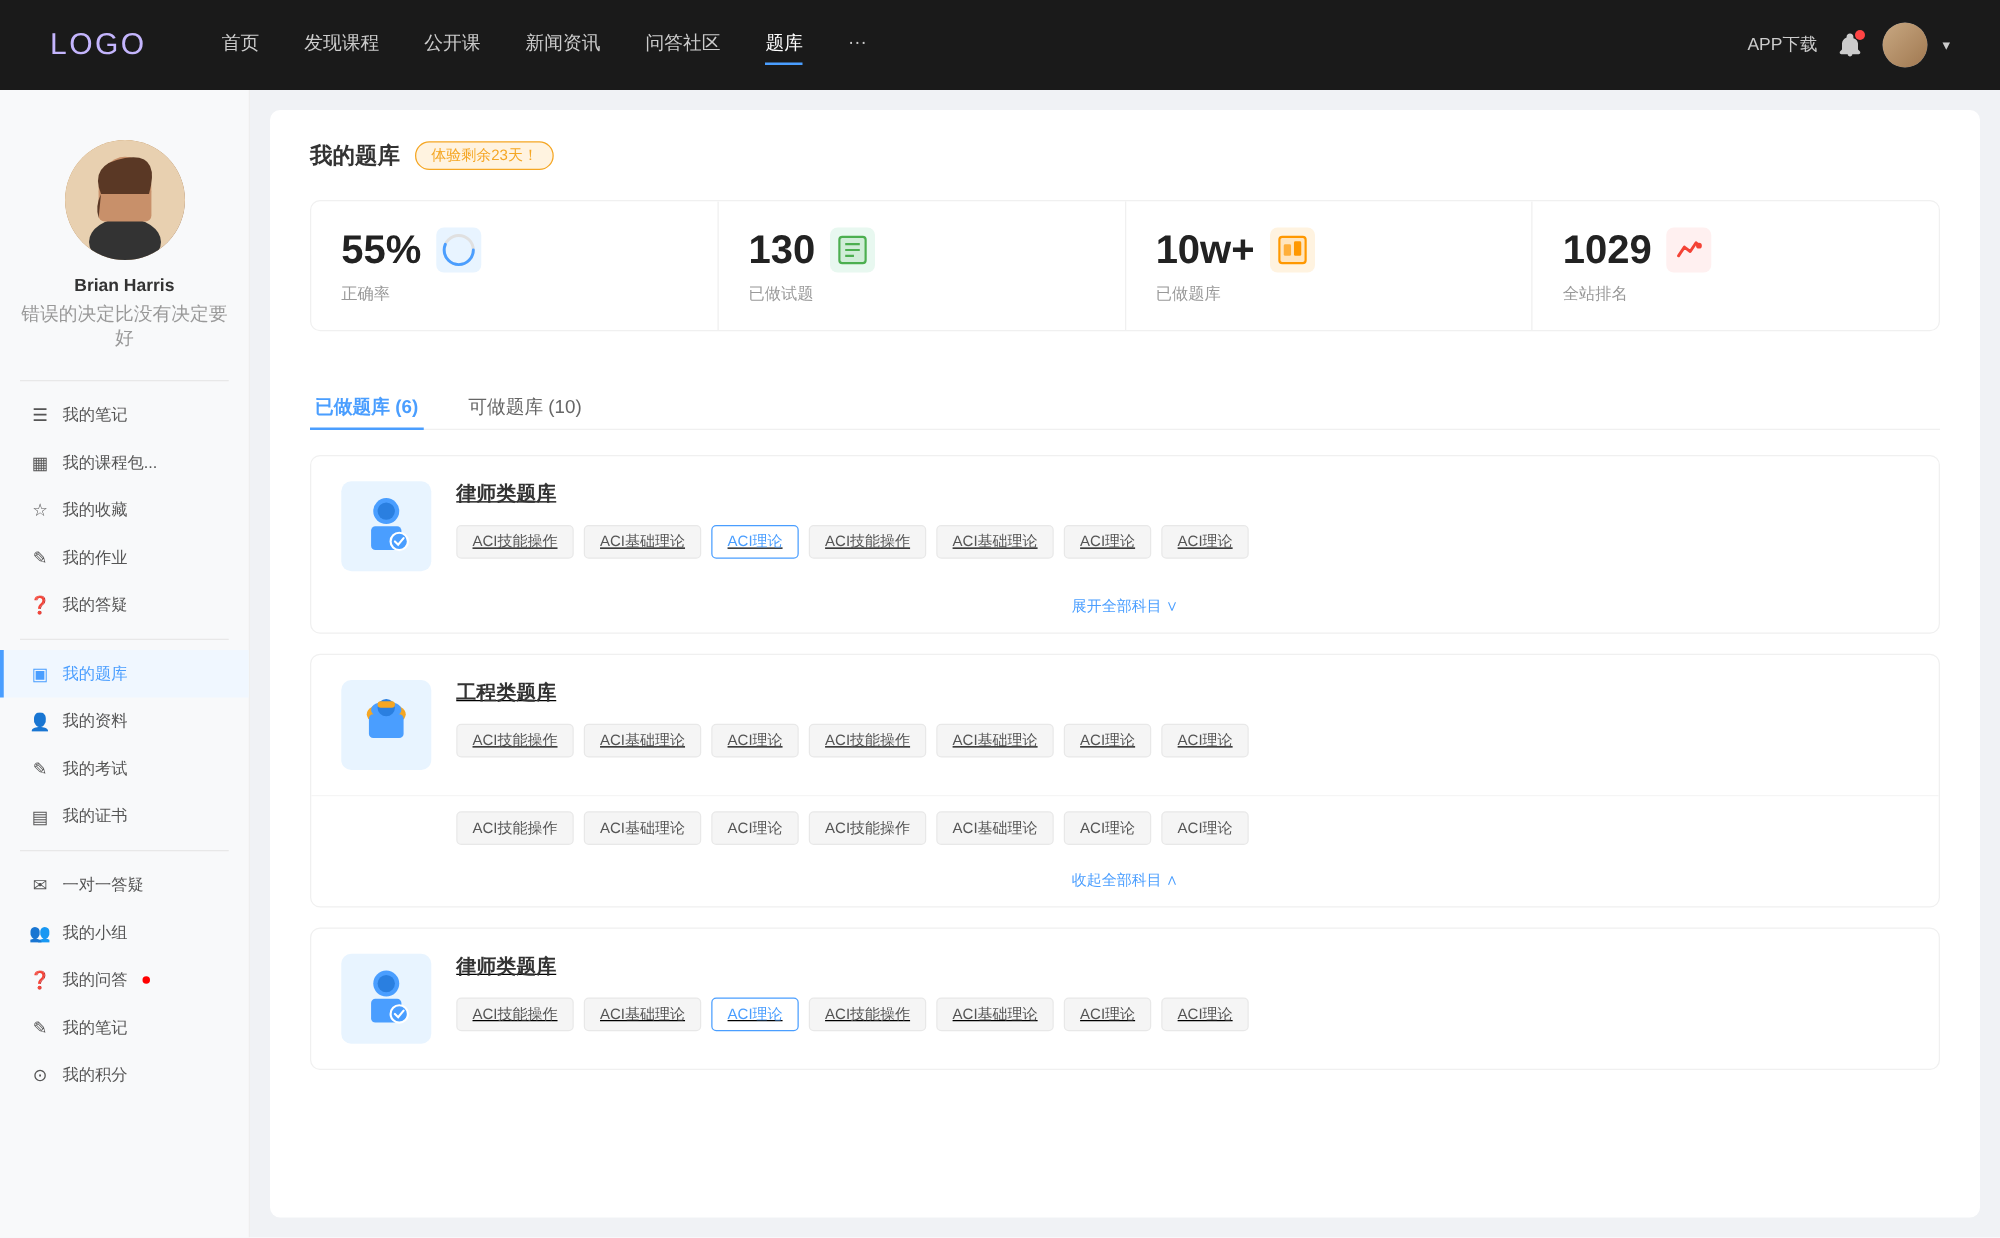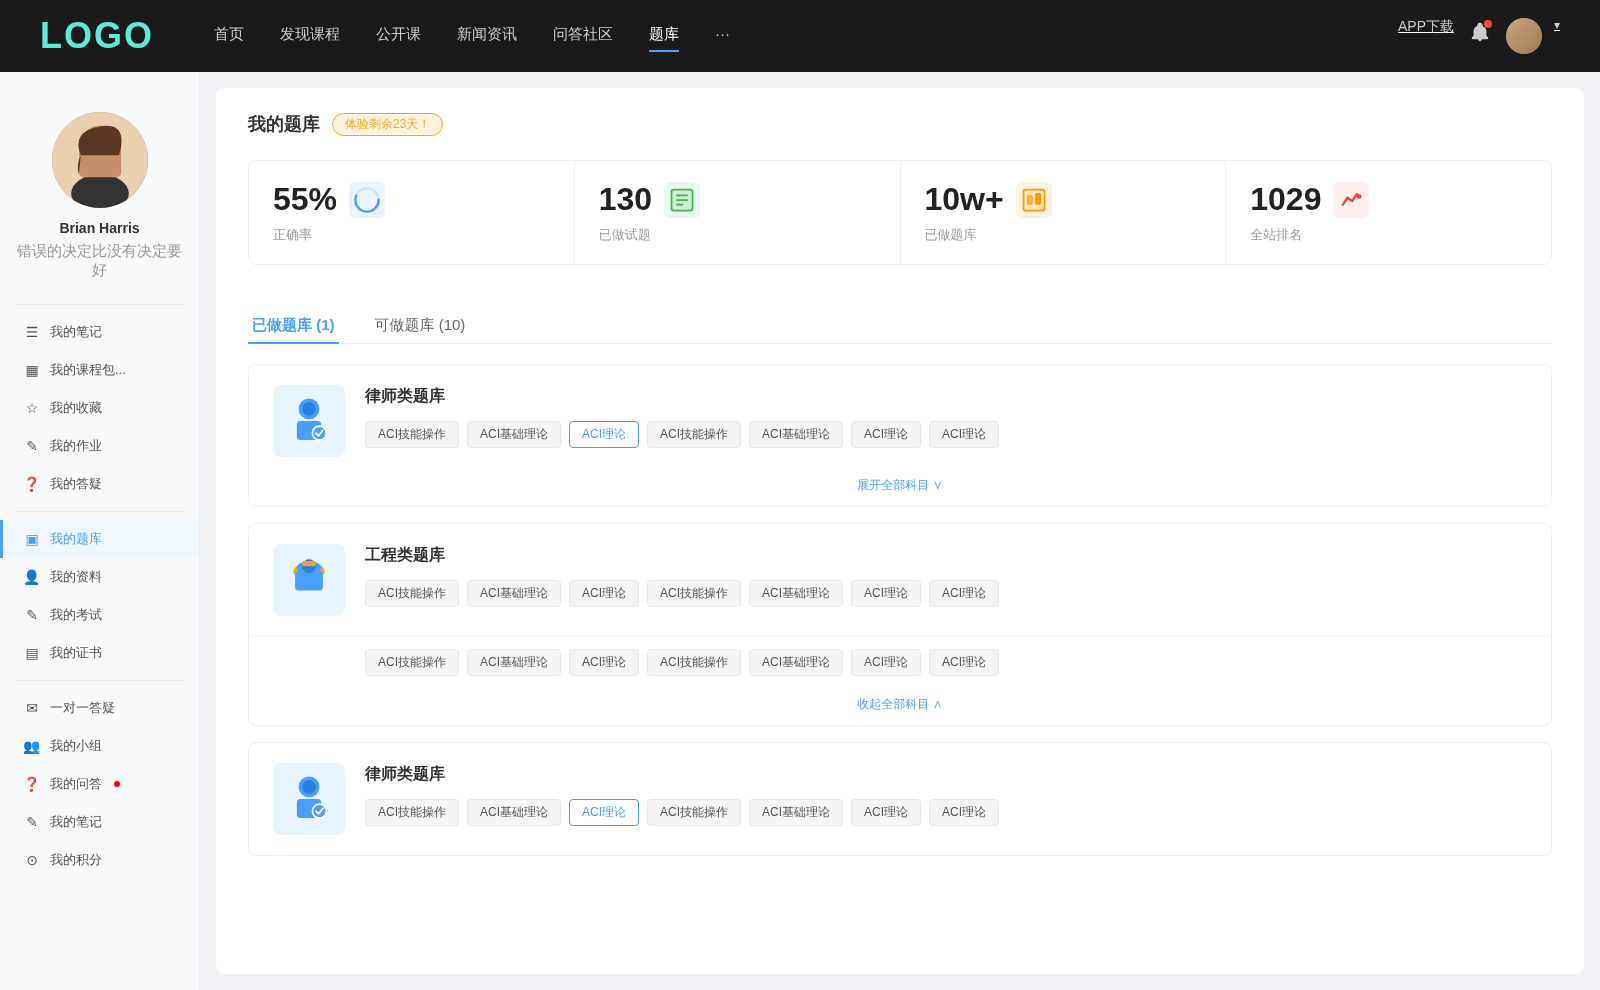--- a/index.html
+++ b/index.html
@@ -8,23 +8,23 @@
     
     .navbar {
       background: #1a1a1a;
       height: 72px;
       display: flex;
       align-items: center;
       padding: 0 40px;
       position: relative;
     }
     .nav-logo {
-      color: #5eead4;
-      font-size: 36px;
-      font-weight: bold;
+      color: #c4b5fd;
+      font-size: 24px;
+      font-weight: normal;
       margin-right: 60px;
       letter-spacing: 2px;
     }
     .nav-links {
       display: flex;
       gap: 36px;
       flex: 1;
     }
     .nav-link {
       color: #ccc;
@@ -40,25 +40,24 @@
       content: '';
       position: absolute;
       bottom: -4px;
       left: 0; right: 0;
       height: 2px;
       background: #4a9eff;
     }
     .nav-more { color: #ccc; font-size: 15px; cursor: pointer; }
     .nav-right {
       display: flex;
-      align-items: flex-start;
+      align-items: center;
       gap: 12px;
       margin-left: auto;
       color: white;
-      text-decoration: underline;
     }
     .nav-app-btn {
       color: #ccc;
       font-size: 14px;
       cursor: pointer;
     }
     .nav-bell {
       width: 28px;
       height: 28px;
       display: flex; align-items: center; justify-content: center;
@@ -261,23 +260,24 @@
 
     
     .subject-card {
       border: 1px solid #f0f0f0;
       border-radius: 8px;
       margin-bottom: 16px;
       overflow: hidden;
     }
     .subject-header {
       display: flex;
-      align-items: center;
+      align-items: flex-start;
       padding: 20px 24px;
       gap: 20px;
+      text-decoration: underline;
     }
     .subject-icon-wrap {
       width: 72px; height: 72px;
       background: #e8f4ff;
       border-radius: 8px;
       display: flex; align-items: center; justify-content: center;
       flex-shrink: 0;
     }
     .subject-body {
       flex: 1;
@@ -501,21 +501,21 @@
               <path d="M5 16 L9 10 L13 13 L17 7 L19 9" fill="none" stroke="#f44336" stroke-width="2" stroke-linecap="round" stroke-linejoin="round"></path>
               <circle cx="19" cy="9" r="2" fill="#f44336"></circle>
             </svg>
           </div>
         </div>
         <div class="stat-label">全站排名</div>
       </div>
     </div>
 
     <div class="tabs-row">
-      <div class="tab-item active">已做题库 (1)</div>
+      <div class="tab-item active">已做题库 (6)</div>
       <div class="tab-item">可做题库 (10)</div>
     </div>
 
     <div class="subject-card">
       <div class="subject-header">
         <div class="subject-icon-wrap">
           <svg width="52" height="52" viewBox="0 0 60 60">
             <circle cx="30" cy="16" r="12" fill="#4a9eff"></circle>
             <rect x="16" y="30" width="28" height="22" rx="4" fill="#4a9eff"></rect>
             <circle cx="30" cy="16" r="8" fill="#2a7fe0"></circle>

